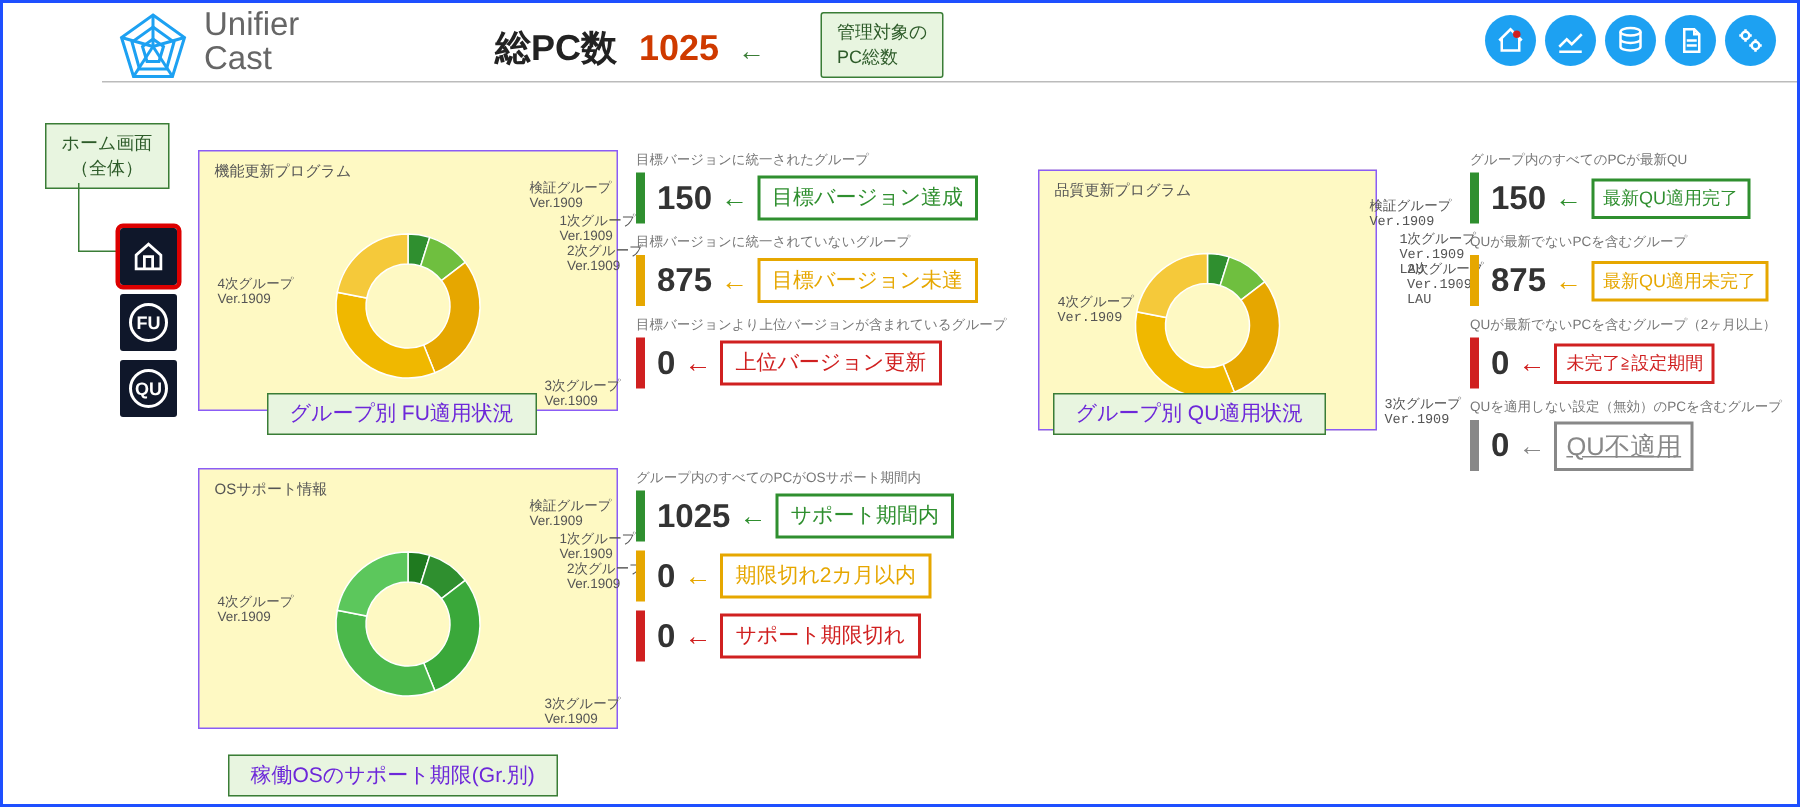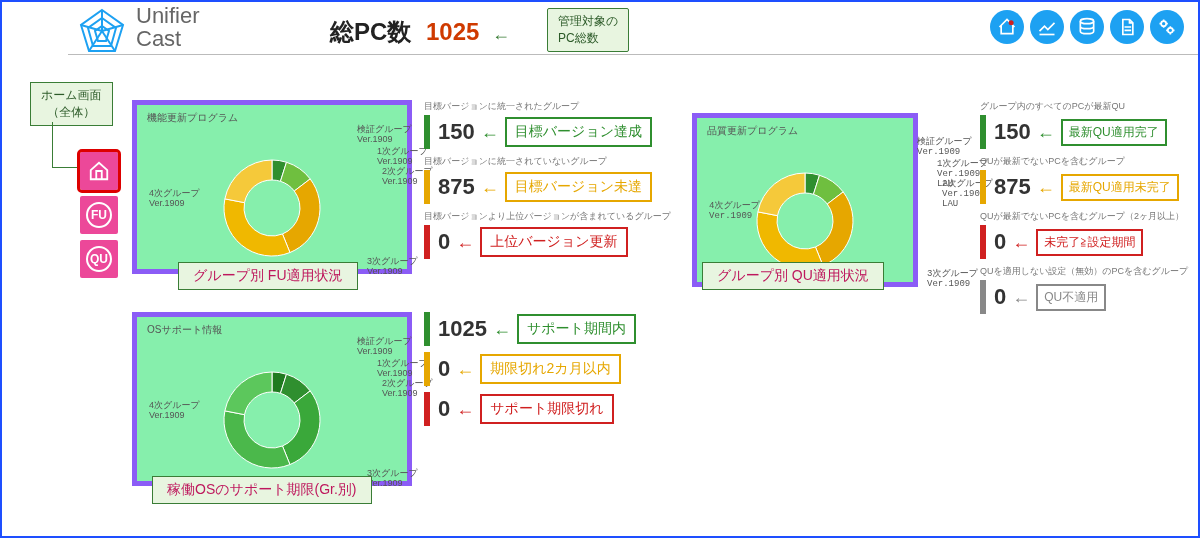--- a/index.html
+++ b/index.html
@@ -12,31 +12,31 @@
   .title .arrow { color:#3a7d36; font-size:18px; margin:0 6px; }
   .top-note { position:absolute; left:545px; top:6px; border:1px solid #3a7d36; background:#e8f5e0; padding:4px 10px; font-size:12px; color:#2d5b29; border-radius:2px; }
   .top-icons { position:absolute; right:14px; top:8px; display:flex; gap:6px; }
   .top-icon { width:34px; height:34px; border-radius:50%; background:#1da1f2; display:flex; align-items:center; justify-content:center; color:#fff; }
   .top-icon svg { width:20px; height:20px; stroke:#fff; fill:none; stroke-width:2; }
   .hr { position:absolute; top:52px; left:66px; right:0; height:1px; background:#bbb; }
   
   .home-label { position:absolute; left:28px; top:80px; border:1px solid #3a7d36; background:#e8f5e0; padding:4px 10px; font-size:12px; color:#2d5b29; text-align:center; }
   .home-connector { position:absolute; left:50px; top:120px; width:30px; height:46px; border-left:1px solid #3a7d36; border-bottom:1px solid #3a7d36; }
   .nav { position:absolute; left:78px; top:150px; width:38px; display:flex; flex-direction:column; gap:6px; }
-  .nav-btn { width:38px; height:38px; background:#ec4899; display:flex; align-items:center; justify-content:center; border-radius:2px; }
+  .nav-btn { width:38px; height:38px; background:#0f172a; display:flex; align-items:center; justify-content:center; border-radius:2px; }
   .nav-btn.active { outline:3px solid #d00; }
   .nav-btn .ico { color:#fff; font-size:18px; font-weight:700; }
   
-  .card { position:absolute; border:5px solid #8b5cf6; background:#86efac; padding:6px 10px 10px 10px; }
+  .card { position:absolute; border:1px solid #8b5cf6; background:#fef9c3; padding:6px 10px 10px 10px; }
   .card-title { font-size:10px; color:#555; margin-bottom:4px; }
   .donut-wrap { display:flex; align-items:center; justify-content:center; position:relative; height:150px; }
   .legend { position:absolute; font-size:9px; color:#555; line-height:1.1; }
   .legend .ln { white-space:nowrap; }
   
-  .callout-g { position:absolute; border:1px solid #3a7d36; background:#e8f5e0; padding:4px 14px; font-size:14px; color:#be185d; text-align:center; }
+  .callout-g { position:absolute; border:1px solid #3a7d36; background:#e8f5e0; padding:4px 14px; font-size:14px; color:#6d28d9; text-align:center; }
   .mtitle { font-size:9px; color:#777; margin-bottom:2px; white-space:nowrap; overflow:hidden; }
   .mval-wrap { display:flex; align-items:center; }
   .mbar { width:6px; height:34px; }
   .mval { font-size:22px; font-weight:700; margin:0 6px 0 8px; }
   .marrow { font-size:18px; margin-right:6px; }
   .mbox { border-width:2px; border-style:solid; padding:4px 8px; font-size:14px; white-space:nowrap; }
   
   .c-green { color:#2f8f2f; } .b-green{ background:#2f8f2f;} .bd-green{border-color:#2f8f2f;}
   .c-amber { color:#e6a700; } .b-amber{ background:#e6a700;} .bd-amber{border-color:#e6a700;}
   .c-red   { color:#d02020; } .b-red  { background:#d02020;} .bd-red{border-color:#d02020;}
@@ -220,21 +220,21 @@
         <div class="legend" style="top: 128px; left: 220px;">
           <div class="ln">3次グループ</div>
           <div class="ln">Ver.1909</div>
         </div>
         <div class="legend" style="top: 60px; left: 2px;">
           <div class="ln">4次グループ</div>
           <div class="ln">Ver.1909</div>
         </div>
       </div>
   </div>
-  <div class="callout-g" style="left:150px; top:474px;">稼働OSのサポート期限(Gr.別)</div>
+  <div class="callout-g" style="left:150px; top:501px;">稼働OSのサポート期限(Gr.別)</div>
 
   <div id="metrics-fu" style="position:absolute; left:422px; top:98px; width:260px;">
       <div style="position: relative; margin-bottom: 6px;">
       <div class="mtitle">目標バージョンに統一されたグループ</div>
       <div class="mval-wrap">
         <div class="mbar b-green"></div>
         <div class="mval c-dark">150</div>
         <div class="marrow c-green">←</div>
         <div class="mbox bd-green c-green" style="">目標バージョン達成</div>
       </div>
@@ -286,27 +286,28 @@
         <div class="marrow c-red">←</div>
         <div class="mbox bd-red c-red" style="font-size:12px;padding:3px 6px;">未完了≧設定期間</div>
       </div>
       </div>
       <div style="position: relative; margin-bottom: 6px;">
       <div class="mtitle">QUを適用しない設定（無効）のPCを含むグループ</div>
       <div class="mval-wrap">
         <div class="mbar b-gray"></div>
         <div class="mval c-dark">0</div>
         <div class="marrow c-gray">←</div>
-        <div class="mbox bd-gray c-gray" style="font-size:12px;padding:3px 6px;">QU不適用</div>
+        <div class="mbox bd-gray c-gray" style="font-size:17px;padding:3px 6px;text-decoration:underline;">QU不適用</div>
       </div>
       </div>
     </div>
 
   <div id="metrics-os" style="position:absolute; left:422px; top:310px; width:280px;">
       <div style="position: relative; margin-bottom: 6px;">
+      <div class="mtitle">グループ内のすべてのPCがOSサポート期間内</div>
       <div class="mval-wrap">
         <div class="mbar b-green"></div>
         <div class="mval c-dark">1025</div>
         <div class="marrow c-green">←</div>
         <div class="mbox bd-green c-green" style="">サポート期間内</div>
       </div>
       </div>
       <div style="position: relative; margin-bottom: 6px;">
       <div class="mval-wrap">
         <div class="mbar b-amber"></div>

